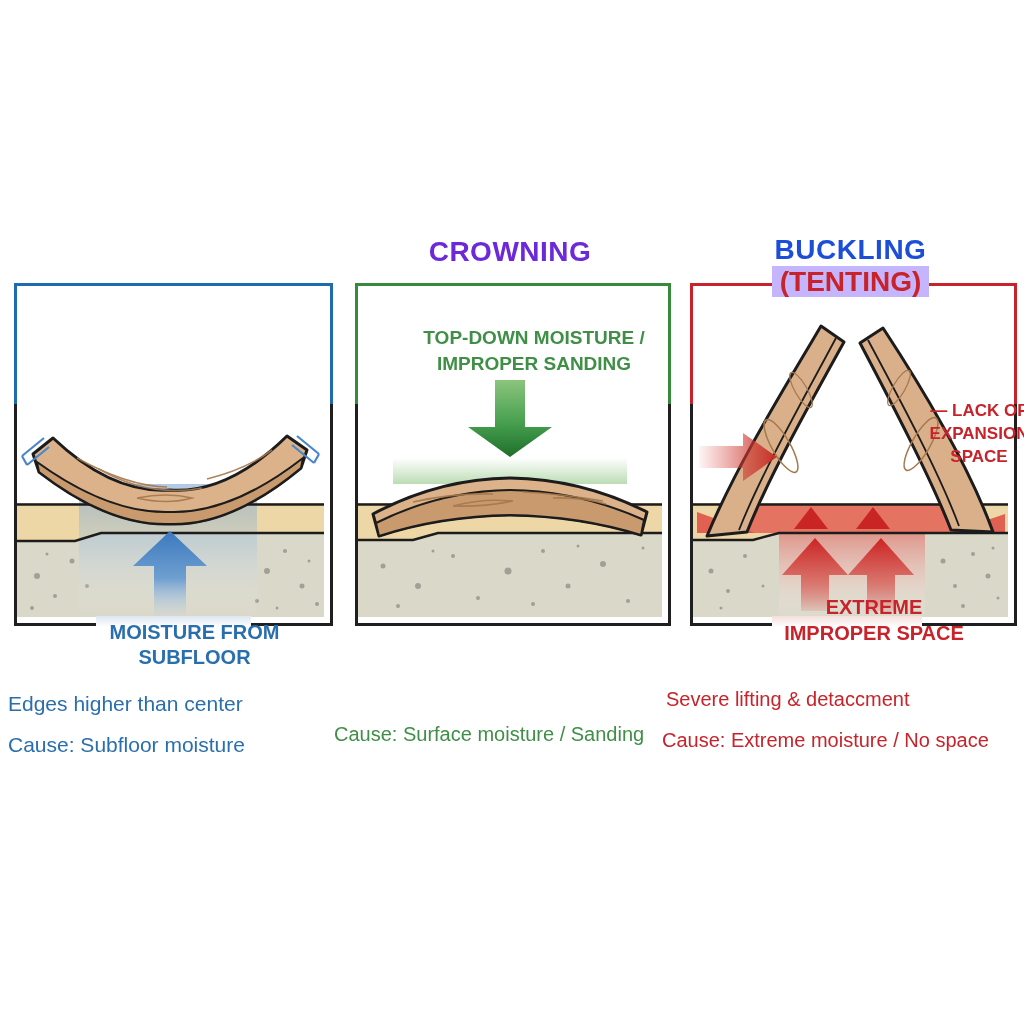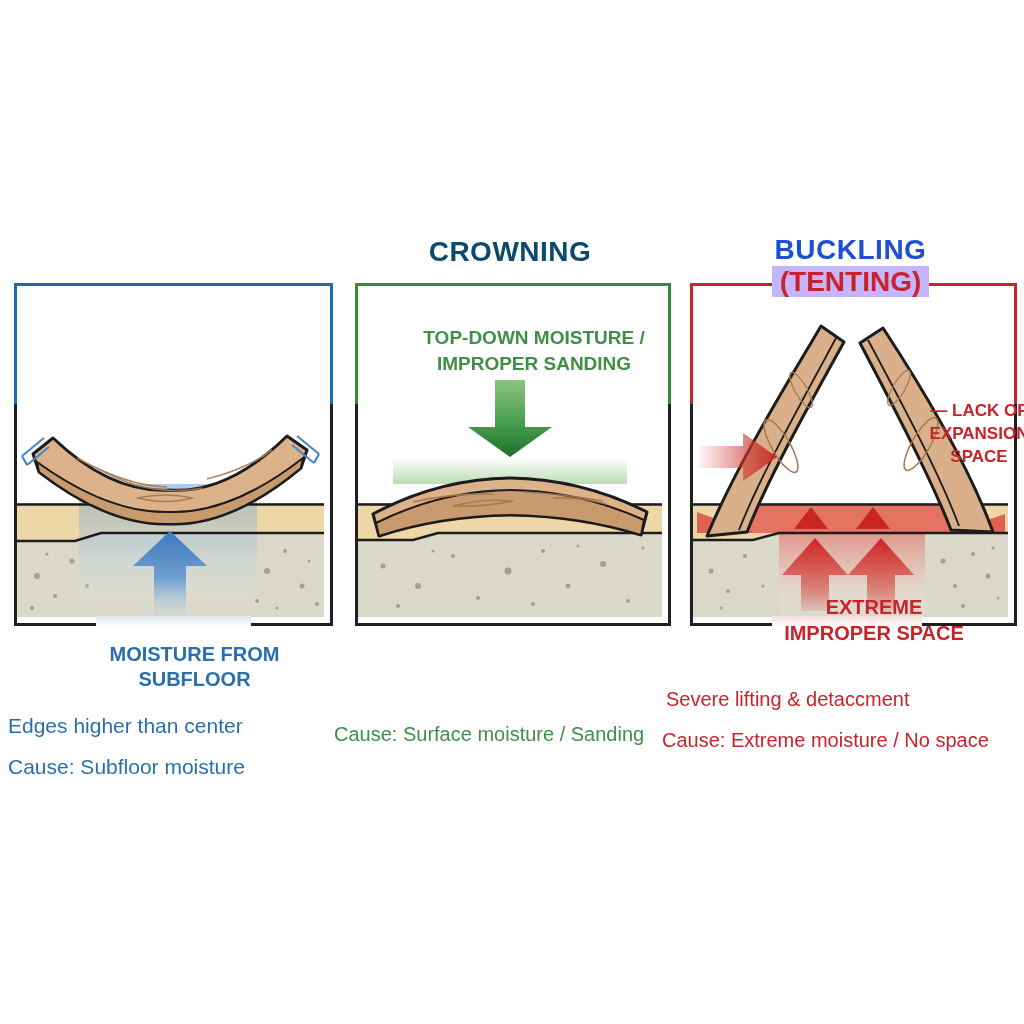--- a/index.html
+++ b/index.html
@@ -1,20 +1,20 @@
 <!DOCTYPE html>
 <html><head>
 <meta charset="utf-8">
 <style>
   html,body{margin:0;padding:0;background:#ffffff;}
   .canvas{position:relative;width:1024px;height:1024px;background:#ffffff;
           font-family:"Liberation Sans",sans-serif;overflow:hidden;}
   .title{position:absolute;text-align:center;font-size:28px;font-weight:700;letter-spacing:.5px;line-height:31px;}
-  .t-blue{color:#1e6bb0;} .t-green{color:#0c4a6e;} .t-red{color:#1d4ed8;}
-  .blue{color:#2a6fad;margin-top:22px;} .green{color:#3f8f46;} .red{color:#c8232b;}
+  .t-blue{color:#1e6bb0;} .t-green{color:#6d28d9;} .t-red{color:#1d4ed8;}
+  .blue{color:#2a6fad;} .green{color:#3f8f46;} .red{color:#c8232b;}
   .box{position:absolute;background:#ffffff;}
   .b-blue{border:3px solid #1e6bb0;} .b-green{border:3px solid #37893c;} .b-red{border:3px solid #c8232b;}
   .lower-frame{position:absolute;left:-3px;right:-3px;bottom:-3px;top:118px;
                border:3px solid #1f1f1f;border-top:none;pointer-events:none;}
   .panel-label{position:absolute;text-align:center;font-weight:700;white-space:pre-line;z-index:6;padding-left:24px;}
   .caption{position:absolute;text-align:left;font-size:21px;z-index:6;}
   .gap-cover{position:absolute;z-index:4;}
   .tent-wrap{position:absolute;text-align:center;z-index:5;}
   .tent-wrap span{display:inline-block;background:#c4b5fd;padding:0 8px;
                   font-size:28px;font-weight:700;color:#c8232b;line-height:31px;}

